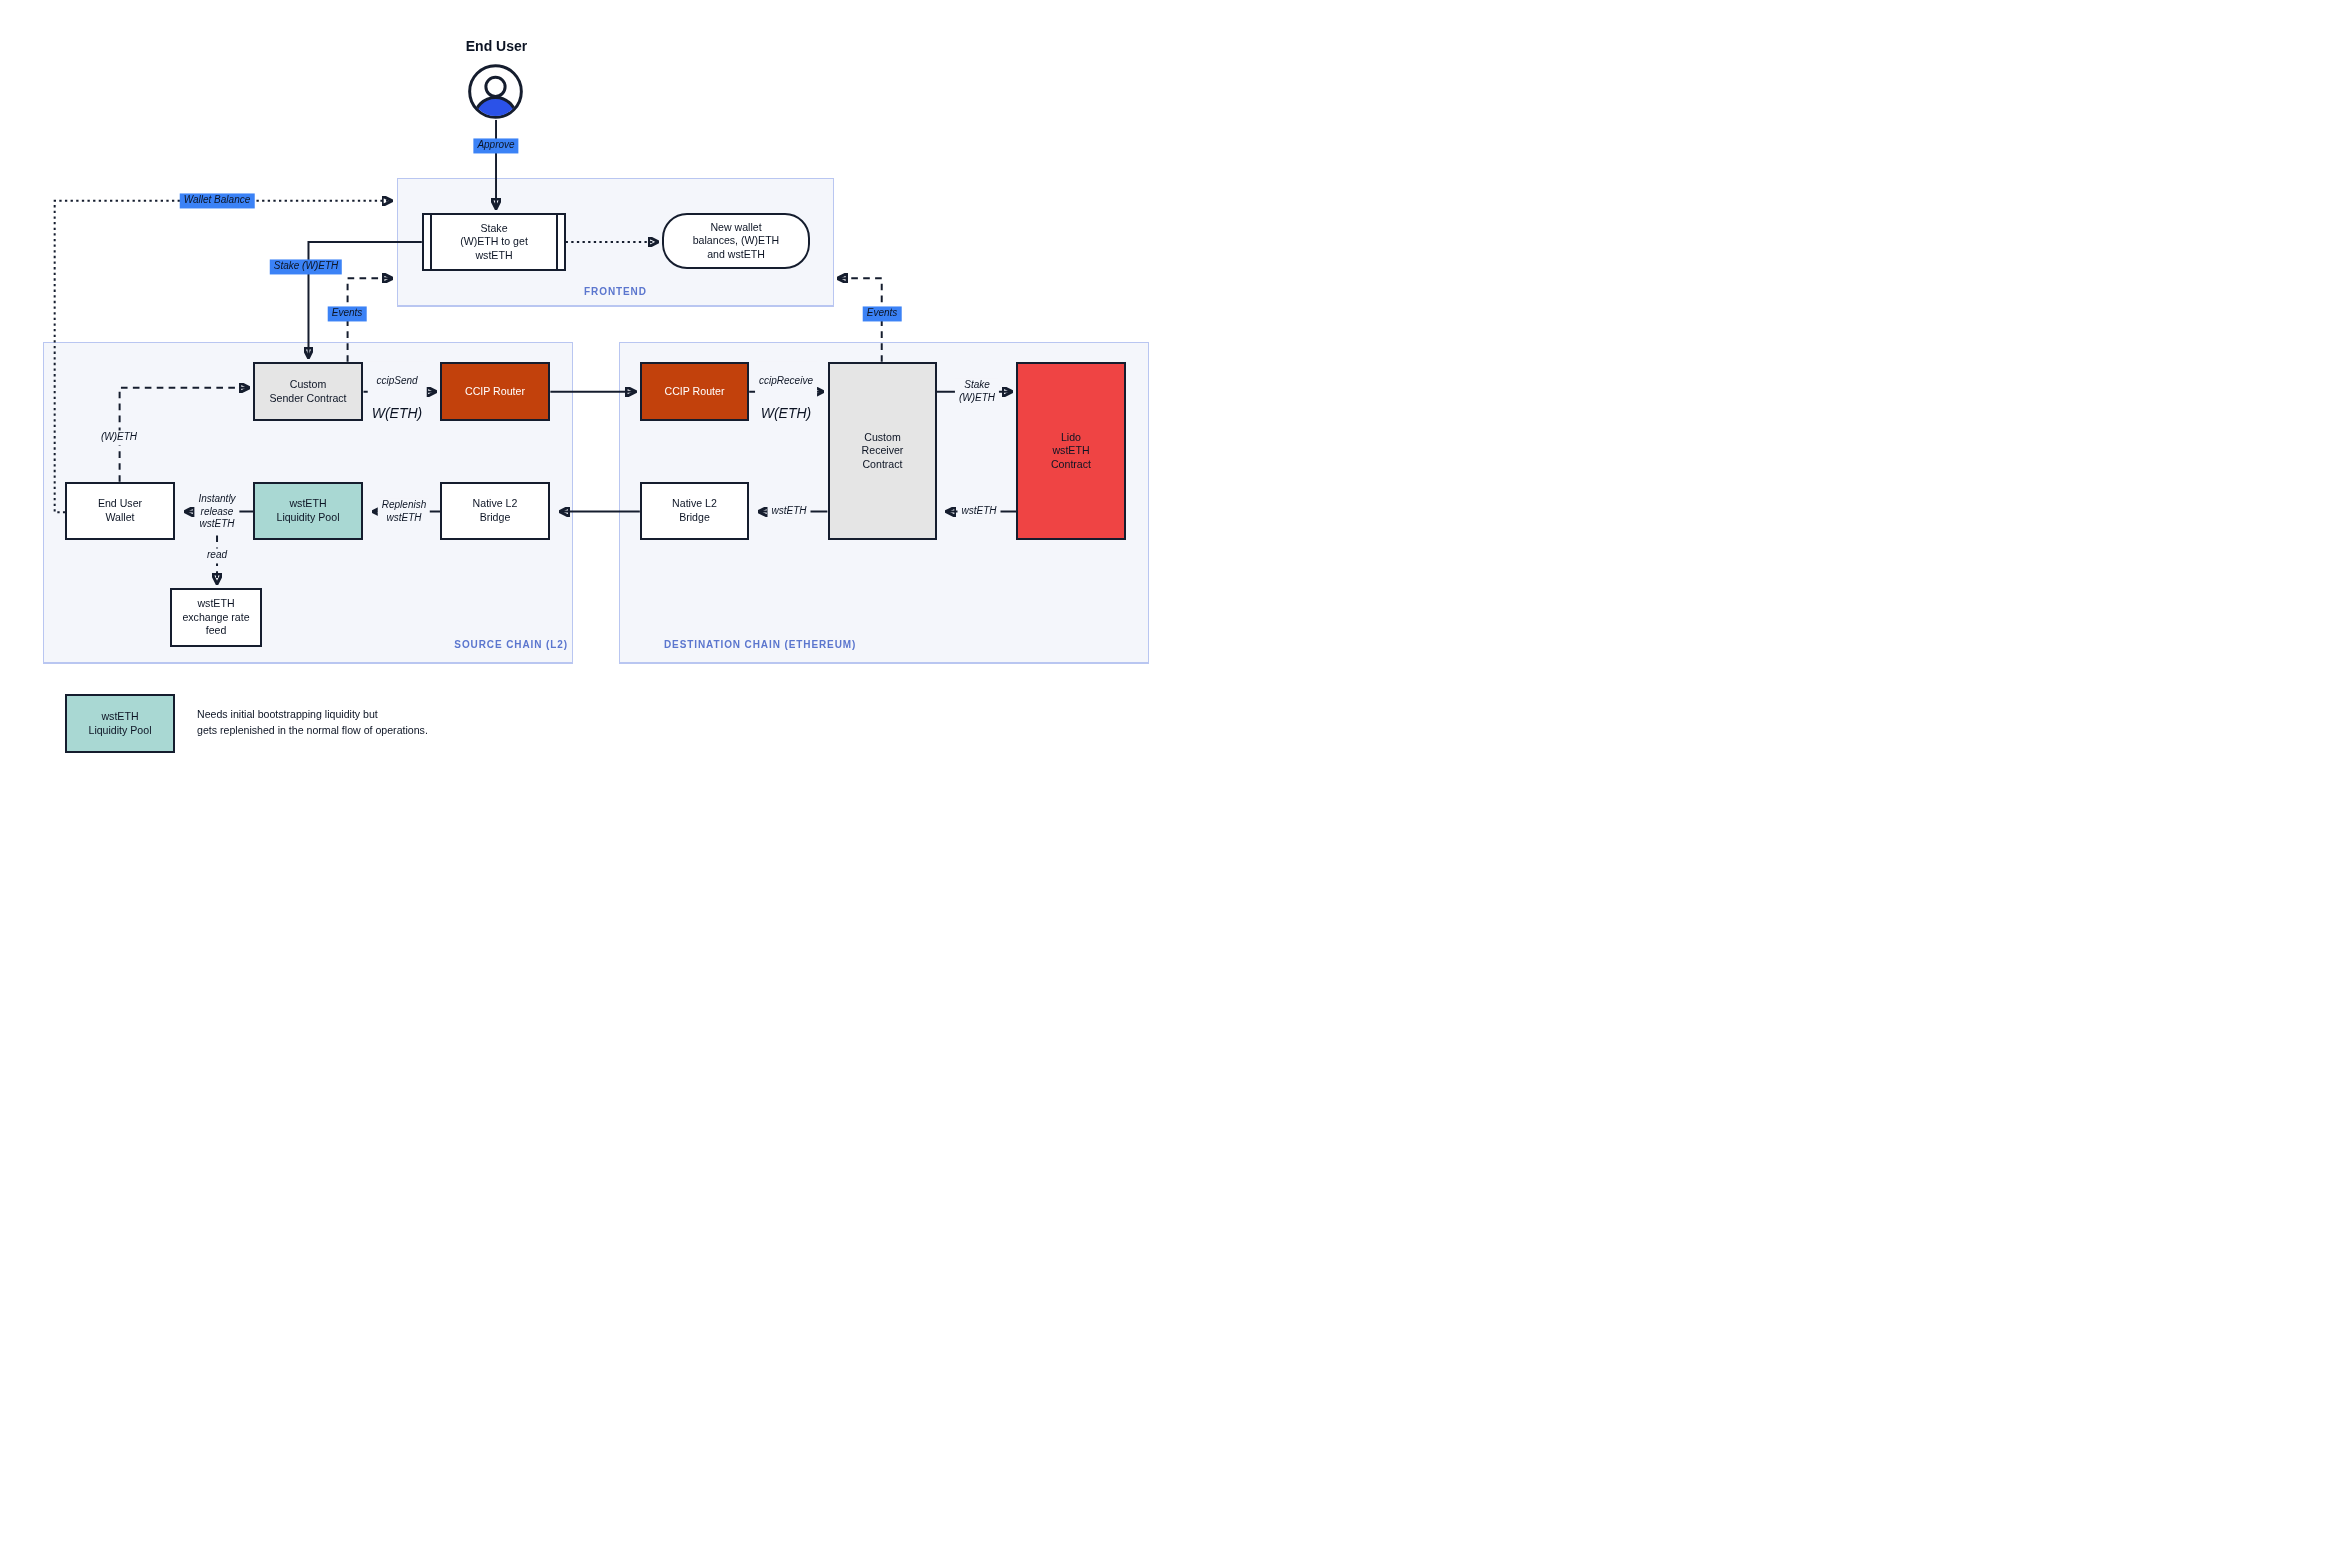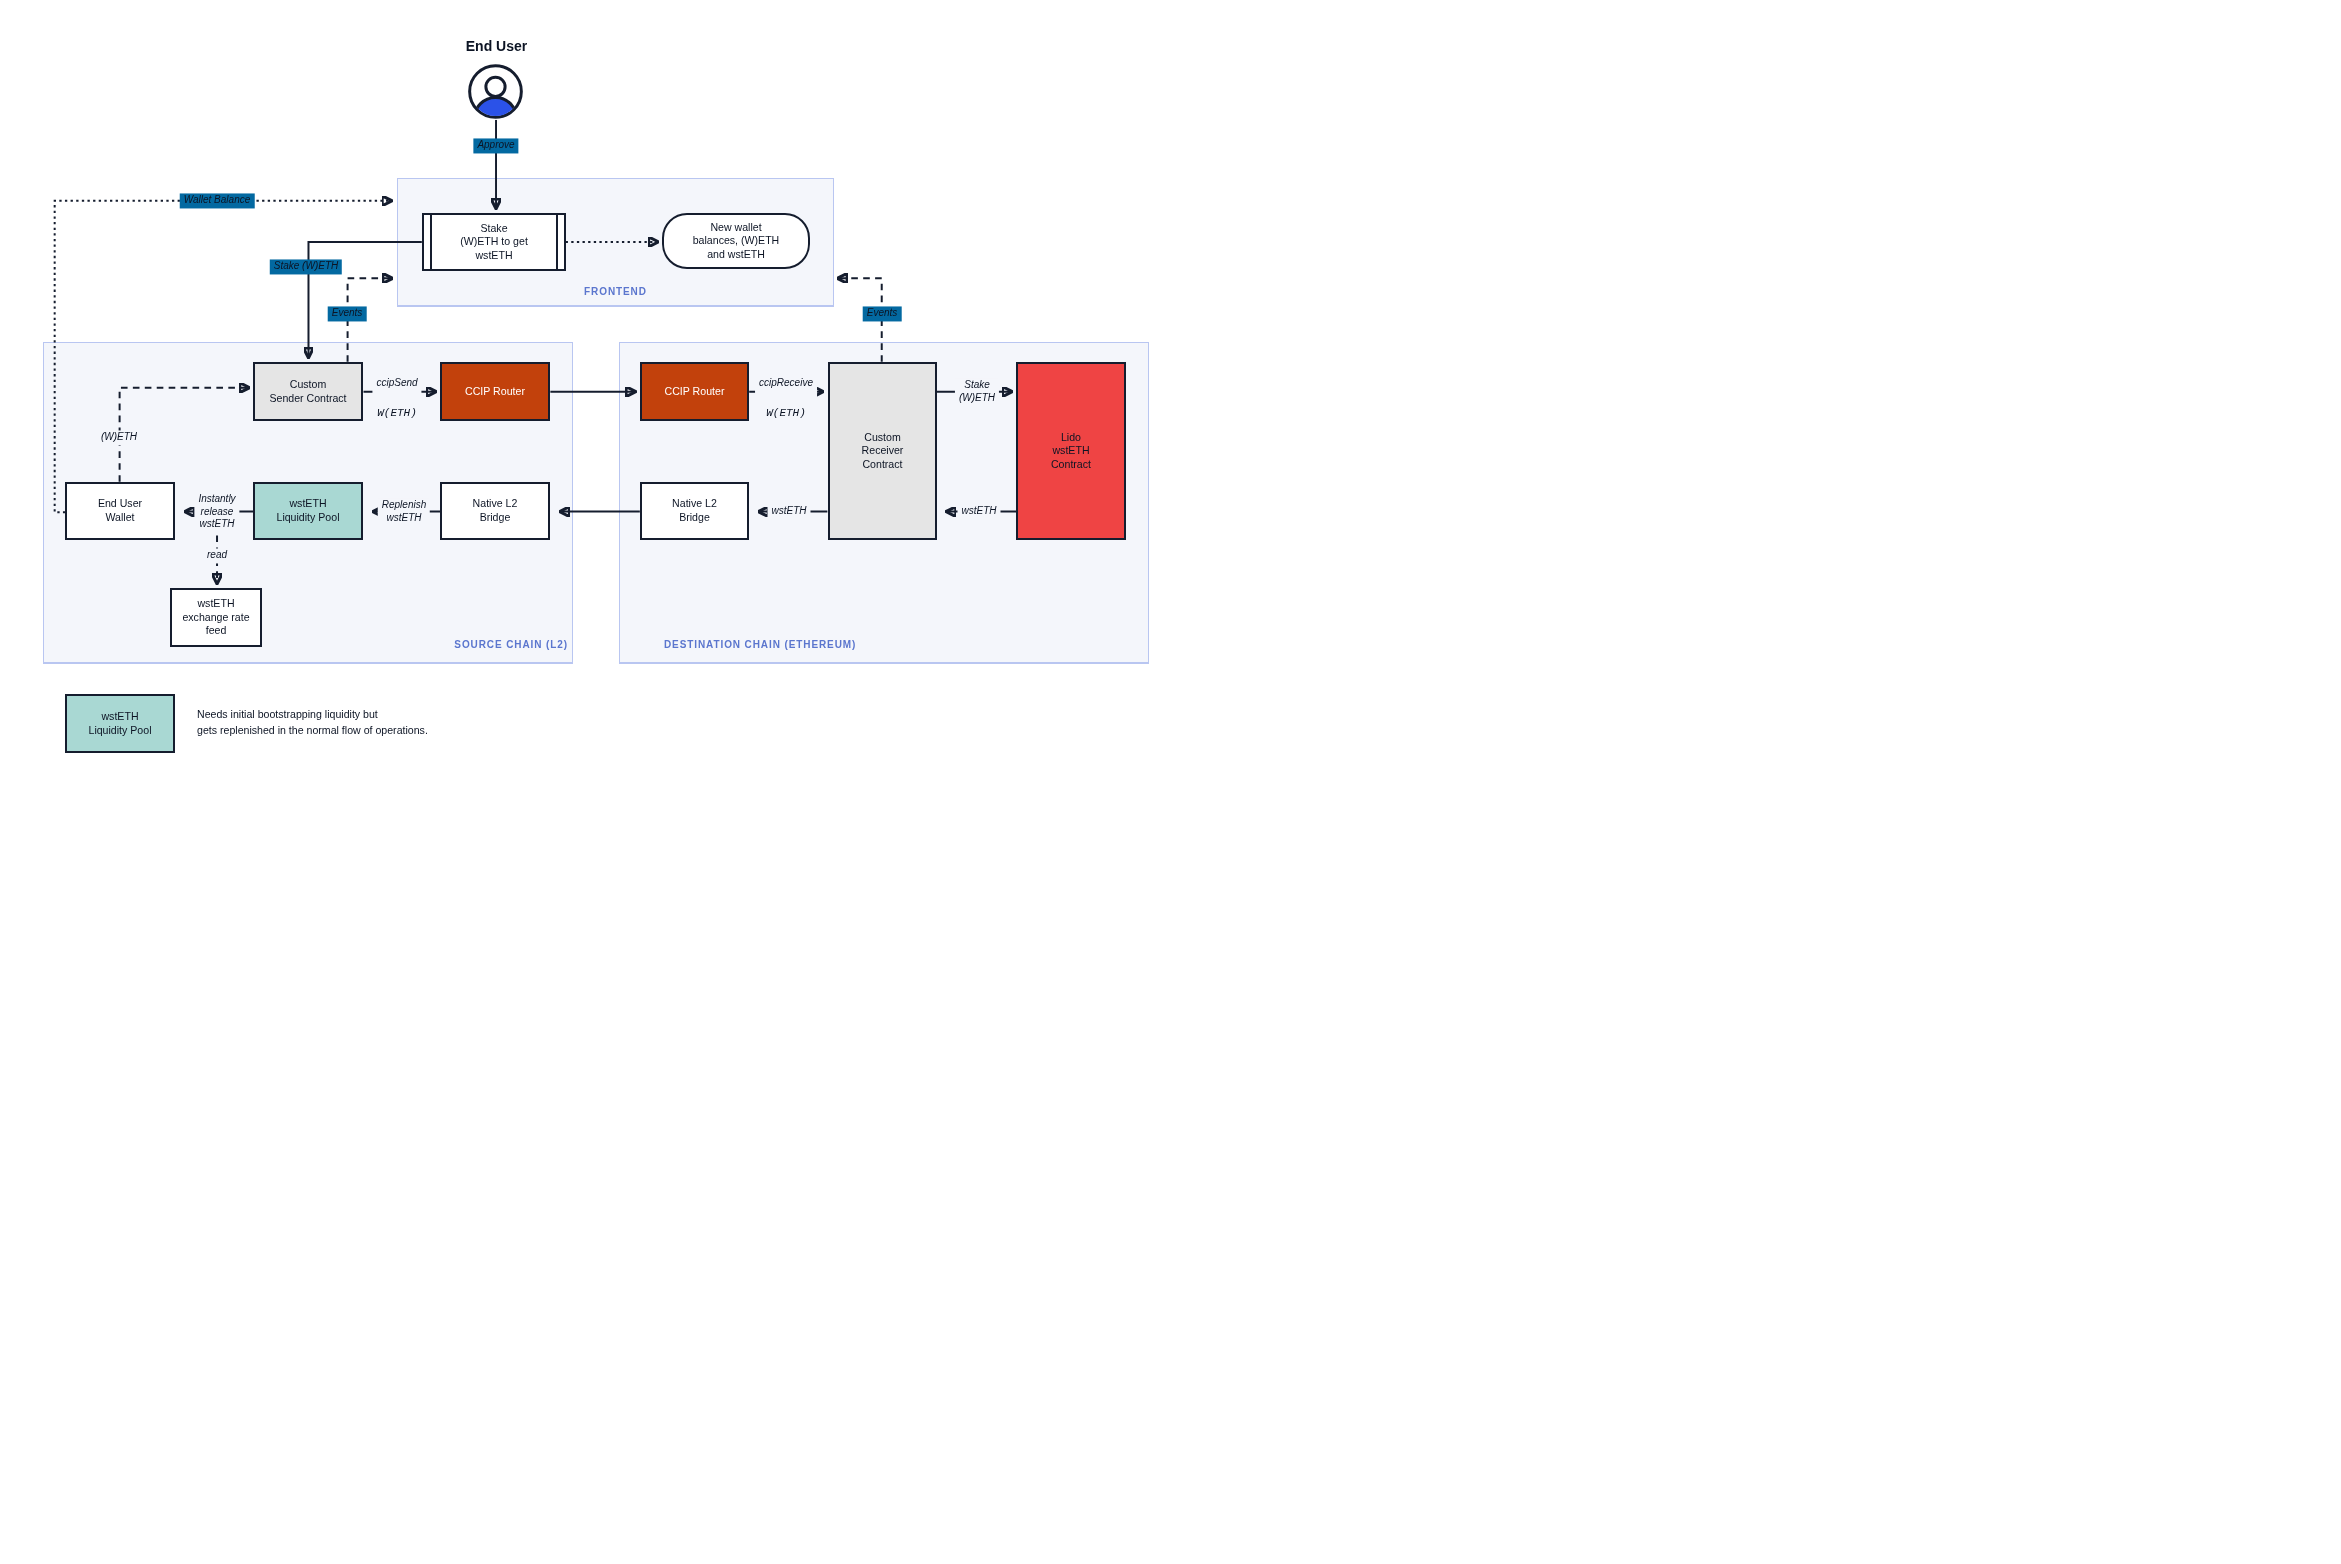--- a/index.html
+++ b/index.html
@@ -23,22 +23,22 @@
   .yellow{background:#e5e5e5;}
   .blue{background:#c2410c;color:#ffffff;}
   .teal{background:#a9d8d3;}
   .peri{background:#ef4444;}
   .sub-bar{position:absolute;top:0;bottom:0;width:2px;background:#151d2e;}
   .sub-bar.l{left:6px;} .sub-bar.r{right:6px;}
 
   
   .elabel{position:absolute;transform:translate(-50%,-50%);font-style:italic;font-size:10px;
           background:#f4f6fb;padding:1.3px 4px;text-align:center;line-height:1.25;z-index:3;white-space:pre-line;}
-  .onwhite{background:#0369a1;text-align:center;}
-  .elabel .sub{display:block;font-size:11px;margin-top:18px;font-family:Liberation Mono, monospace;}
+  .onwhite{background:#3b82f6;text-align:center;}
+  .elabel .sub{display:block;font-size:14px;margin-top:18px;}
 
   .title{position:absolute;font-weight:700;font-size:14px;text-align:center;z-index:3;}
   .person{position:absolute;z-index:3;}
   .legend-note{position:absolute;font-size:10.6px;line-height:1.5;white-space:pre-line;z-index:3;}
 </style>
 </head>
 <body>
 
 <div class="canvas">
 

